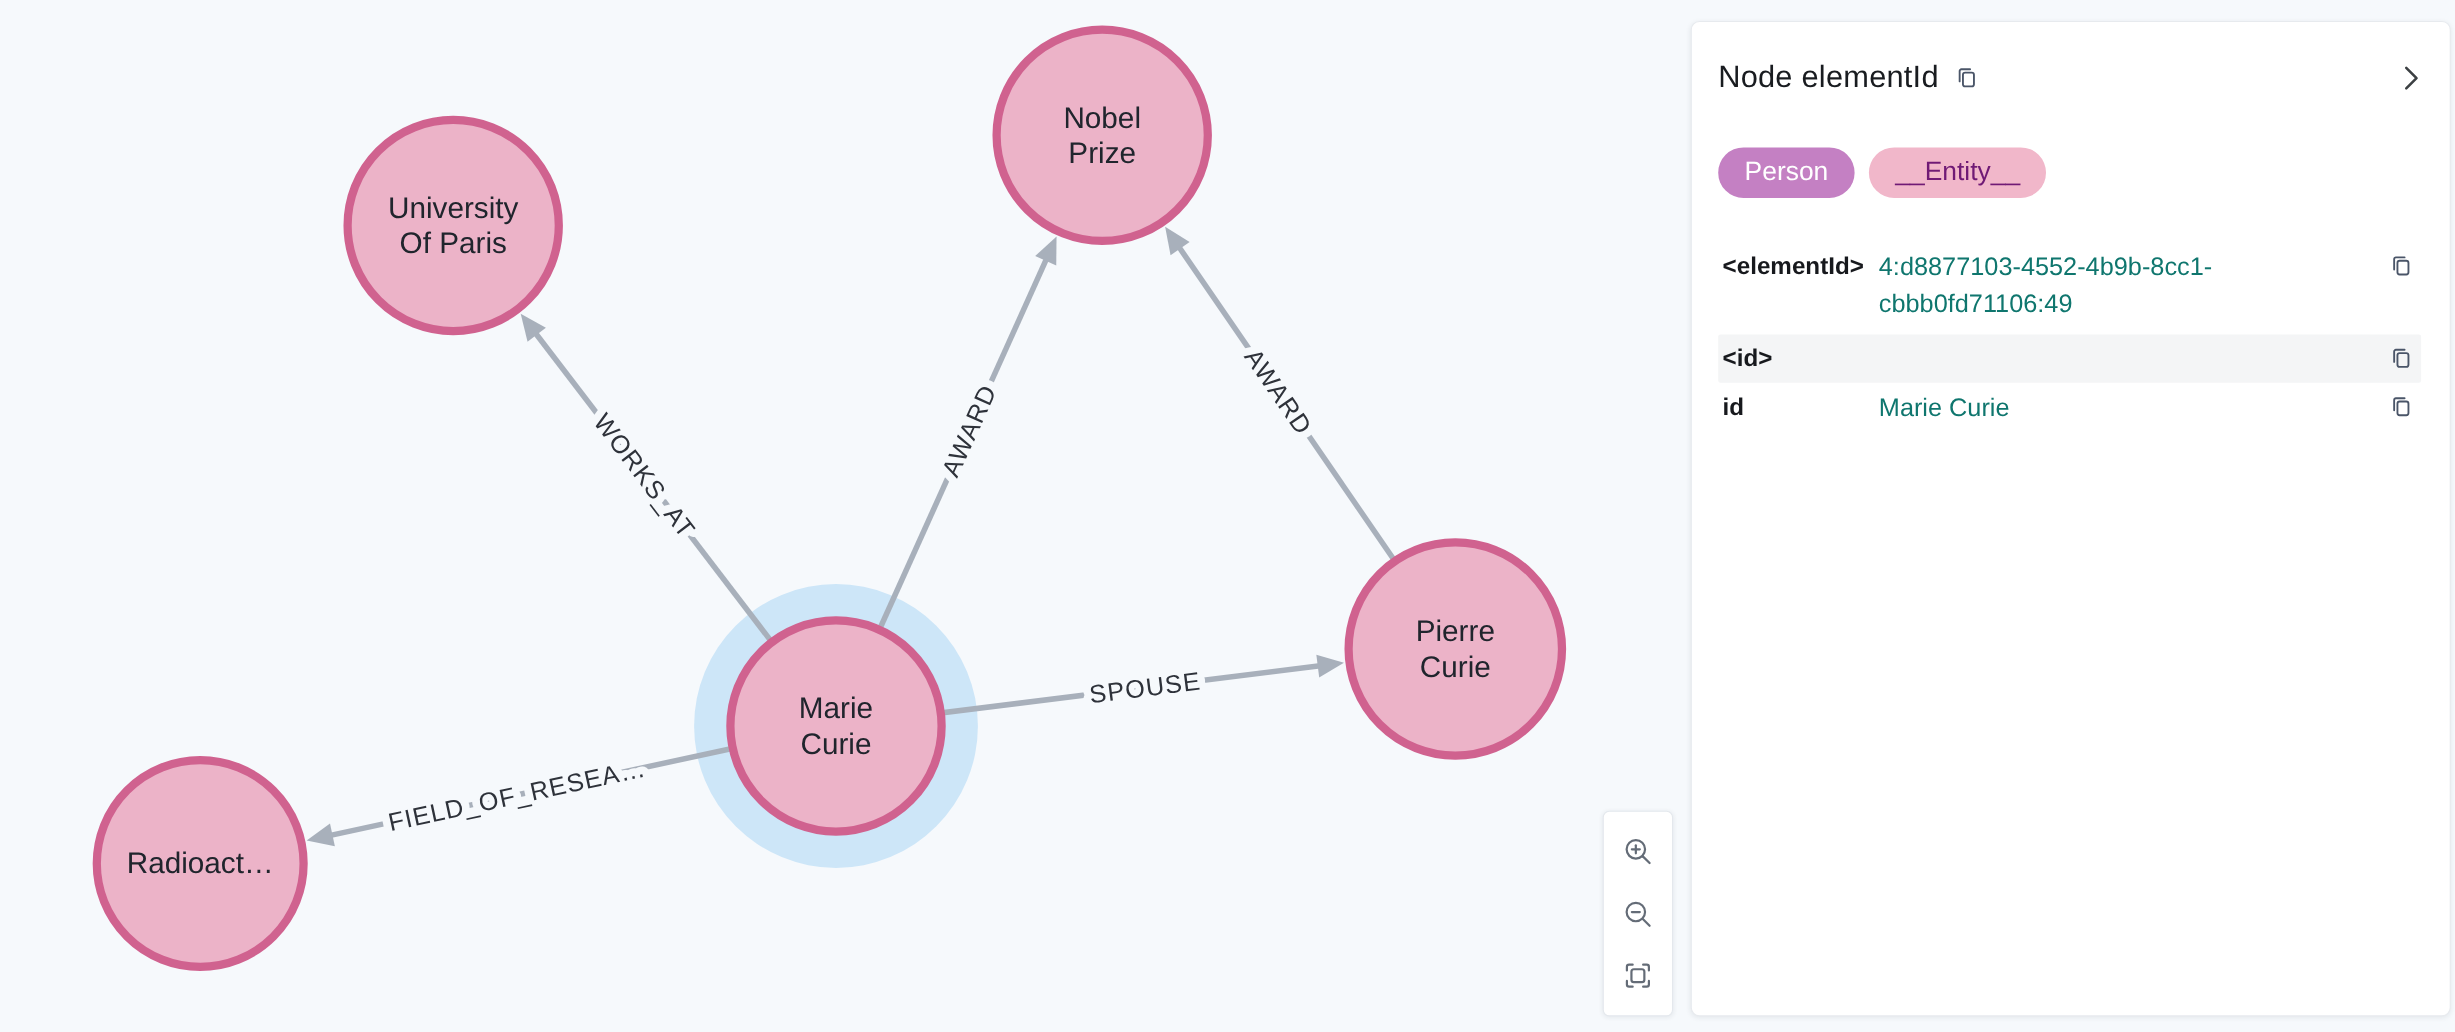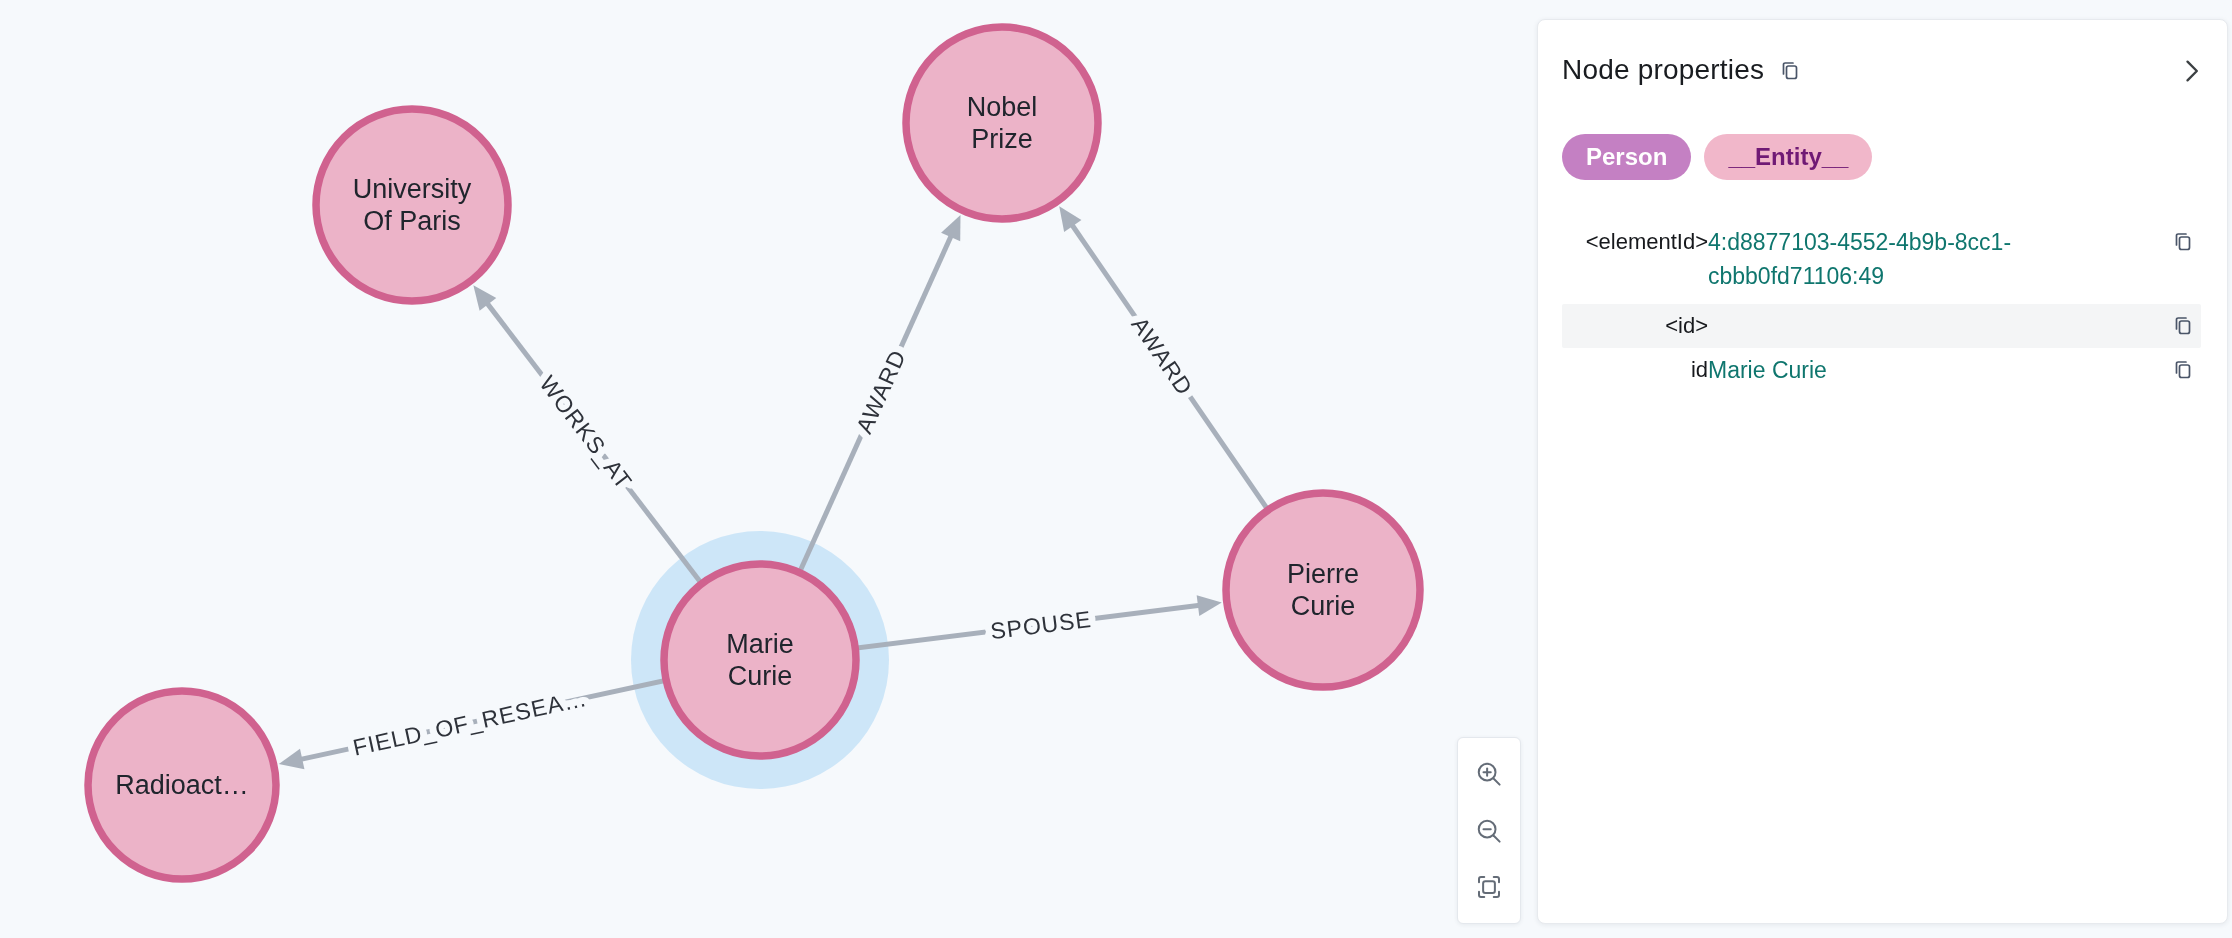--- a/index.html
+++ b/index.html
@@ -36,28 +36,28 @@
     padding:28px 26px 0 24px;
   }
   .panel-header { display:flex; align-items:center; gap:14px; height:44px; }
   .panel-title { font-size:28px; color:#191c20; font-weight:400; letter-spacing:.2px; }
   .icon-btn { background:none; border:none; cursor:pointer; padding:0; display:flex; align-items:center; }
   .collapse-btn { position:absolute; right:22px; top:36px; }
 
   .badges { display:flex; gap:13px; margin-top:42px; }
   .badge {
     height:46px; border-radius:23px; padding:0 24px;
-    display:flex; align-items:center; font-size:24px; font-weight:bold;
+    display:flex; align-items:center; font-size:24px; font-weight:normal;
   }
 
   .props { margin-top:34px; }
   .prop-row { display:flex; align-items:flex-start; padding:5px 6px 5px 4px; border-radius:2px; }
   .prop-row.striped { background:#f4f5f6; }
   .prop-row.tall { padding-top:11px; padding-bottom:11px; }
-  .prop-key { width:142px; flex:0 0 142px; font-weight:normal; font-size:22px; color:#17191d; line-height:34px;text-align:right; }
+  .prop-key { width:142px; flex:0 0 142px; font-weight:bold; font-size:22px; color:#17191d; line-height:34px; }
   .prop-val { width:420px; font-size:23px; color:#0f766e; line-height:34px; overflow-wrap:break-word; }
   .prop-copy { margin-left:auto; margin-top:3px; }
   .copy-glyph { stroke:#4a5568; fill:none; stroke-width:1.7; stroke-linecap:round; stroke-linejoin:round; }
 </style>
 </head>
 <body>
 
 <div class="app">
 
   <svg id="graph" width="2232" height="938" viewBox="0 0 2232 938">
@@ -117,21 +117,21 @@
         <path d="M4 8.2V5.6C4 4.7 4.7 4 5.6 4h2.6"></path>
         <path d="M15.8 4h2.6C19.3 4 20 4.7 20 5.6v2.6"></path>
         <path d="M20 15.8v2.6c0 .9-.7 1.6-1.6 1.6h-2.6"></path>
         <path d="M8.2 20H5.6C4.7 20 4 19.3 4 18.4v-2.6"></path>
       </svg>
     </button>
   </div>
 
   <div class="panel">
     <div class="panel-header">
-      <span class="panel-title">Node properties</span>
+      <span class="panel-title">Node elementId</span>
       <button class="icon-btn">
         <svg width="24" height="26" viewBox="0 0 24 24">
             <use href="#ic-copy"></use>
           </svg>
       </button>
     </div>
     <button class="icon-btn collapse-btn">
       <svg width="28" height="30" viewBox="0 0 24 24" fill="none" stroke="#3c4043" stroke-width="2" stroke-linecap="round" stroke-linejoin="round">
         <path d="M9 4 L17 12 L9 20"></path>
       </svg>

